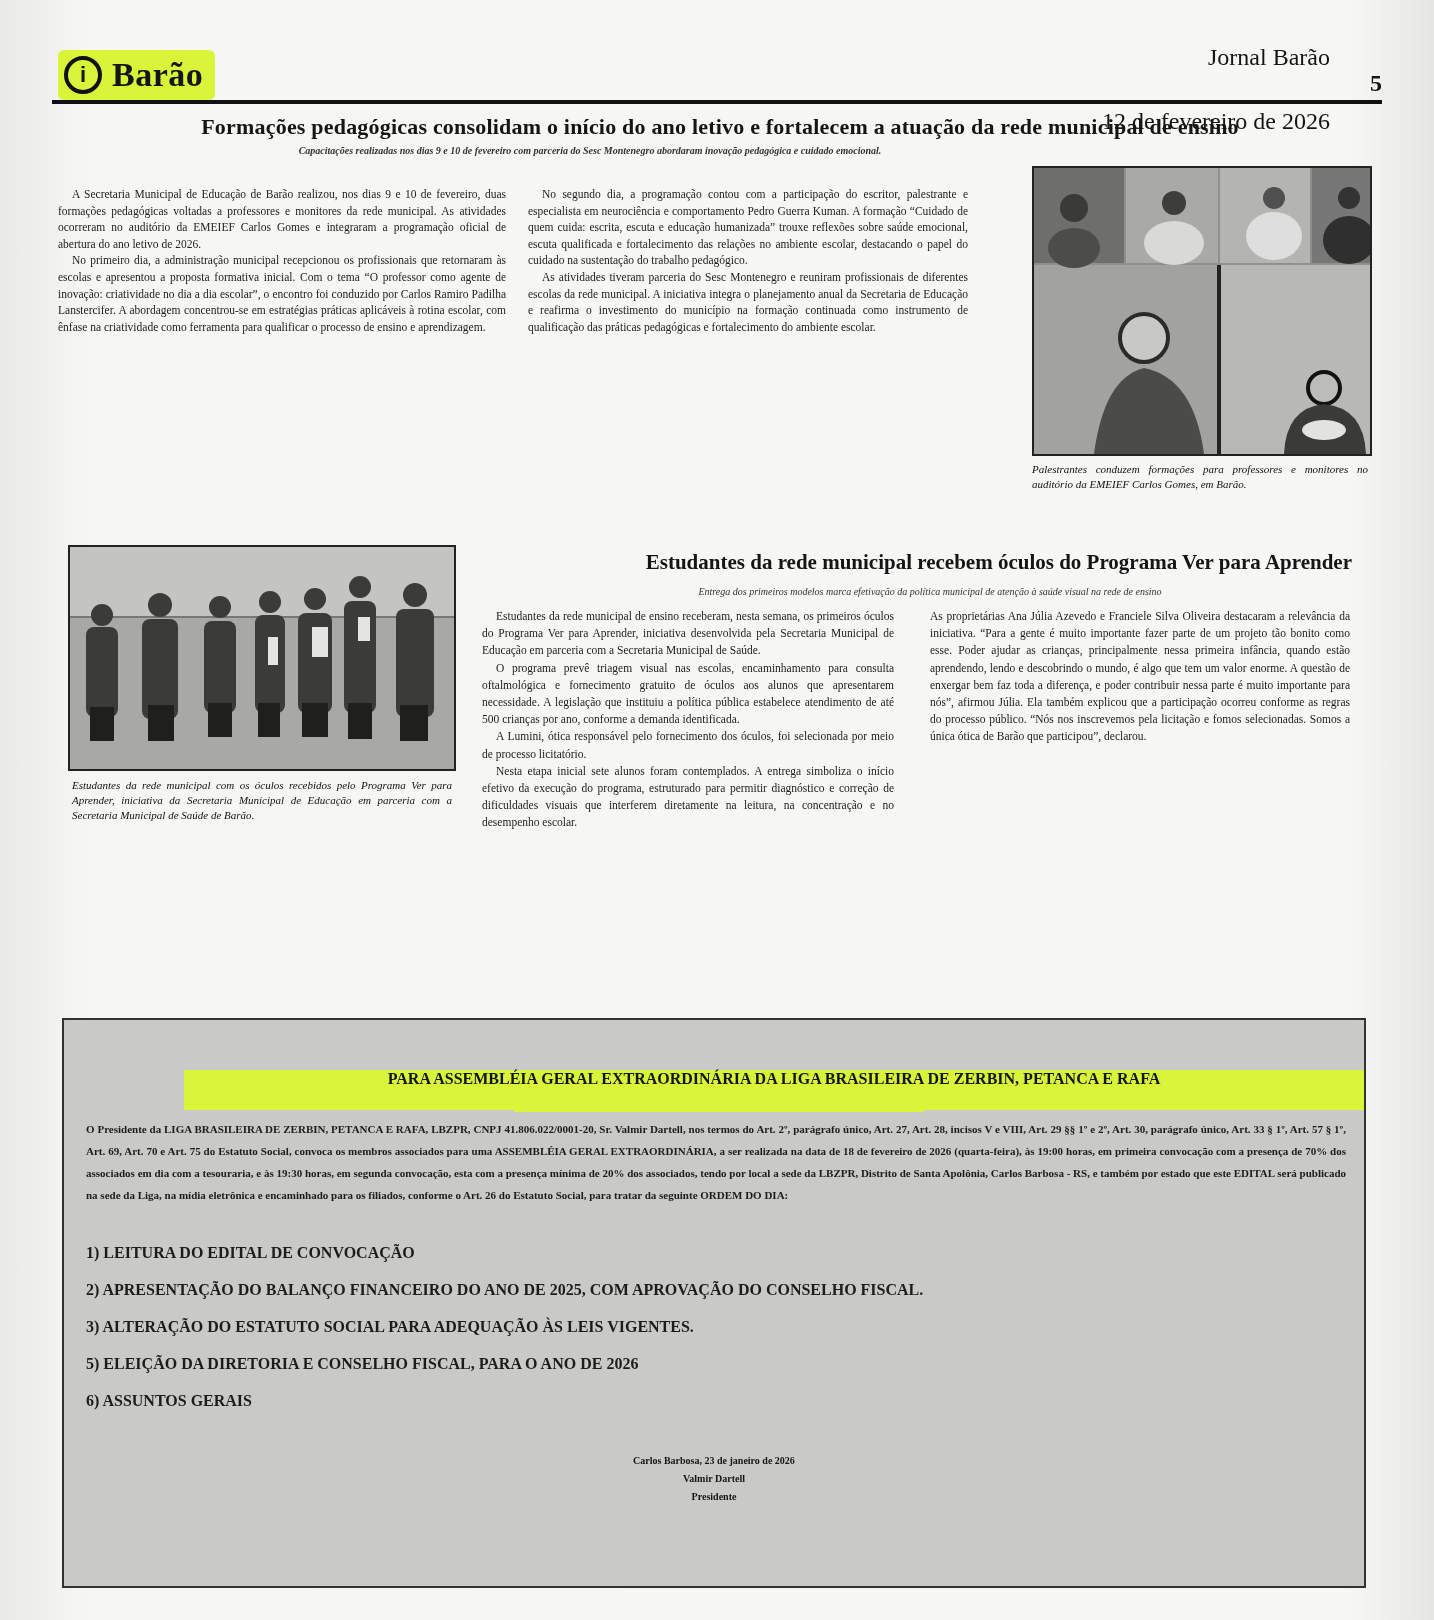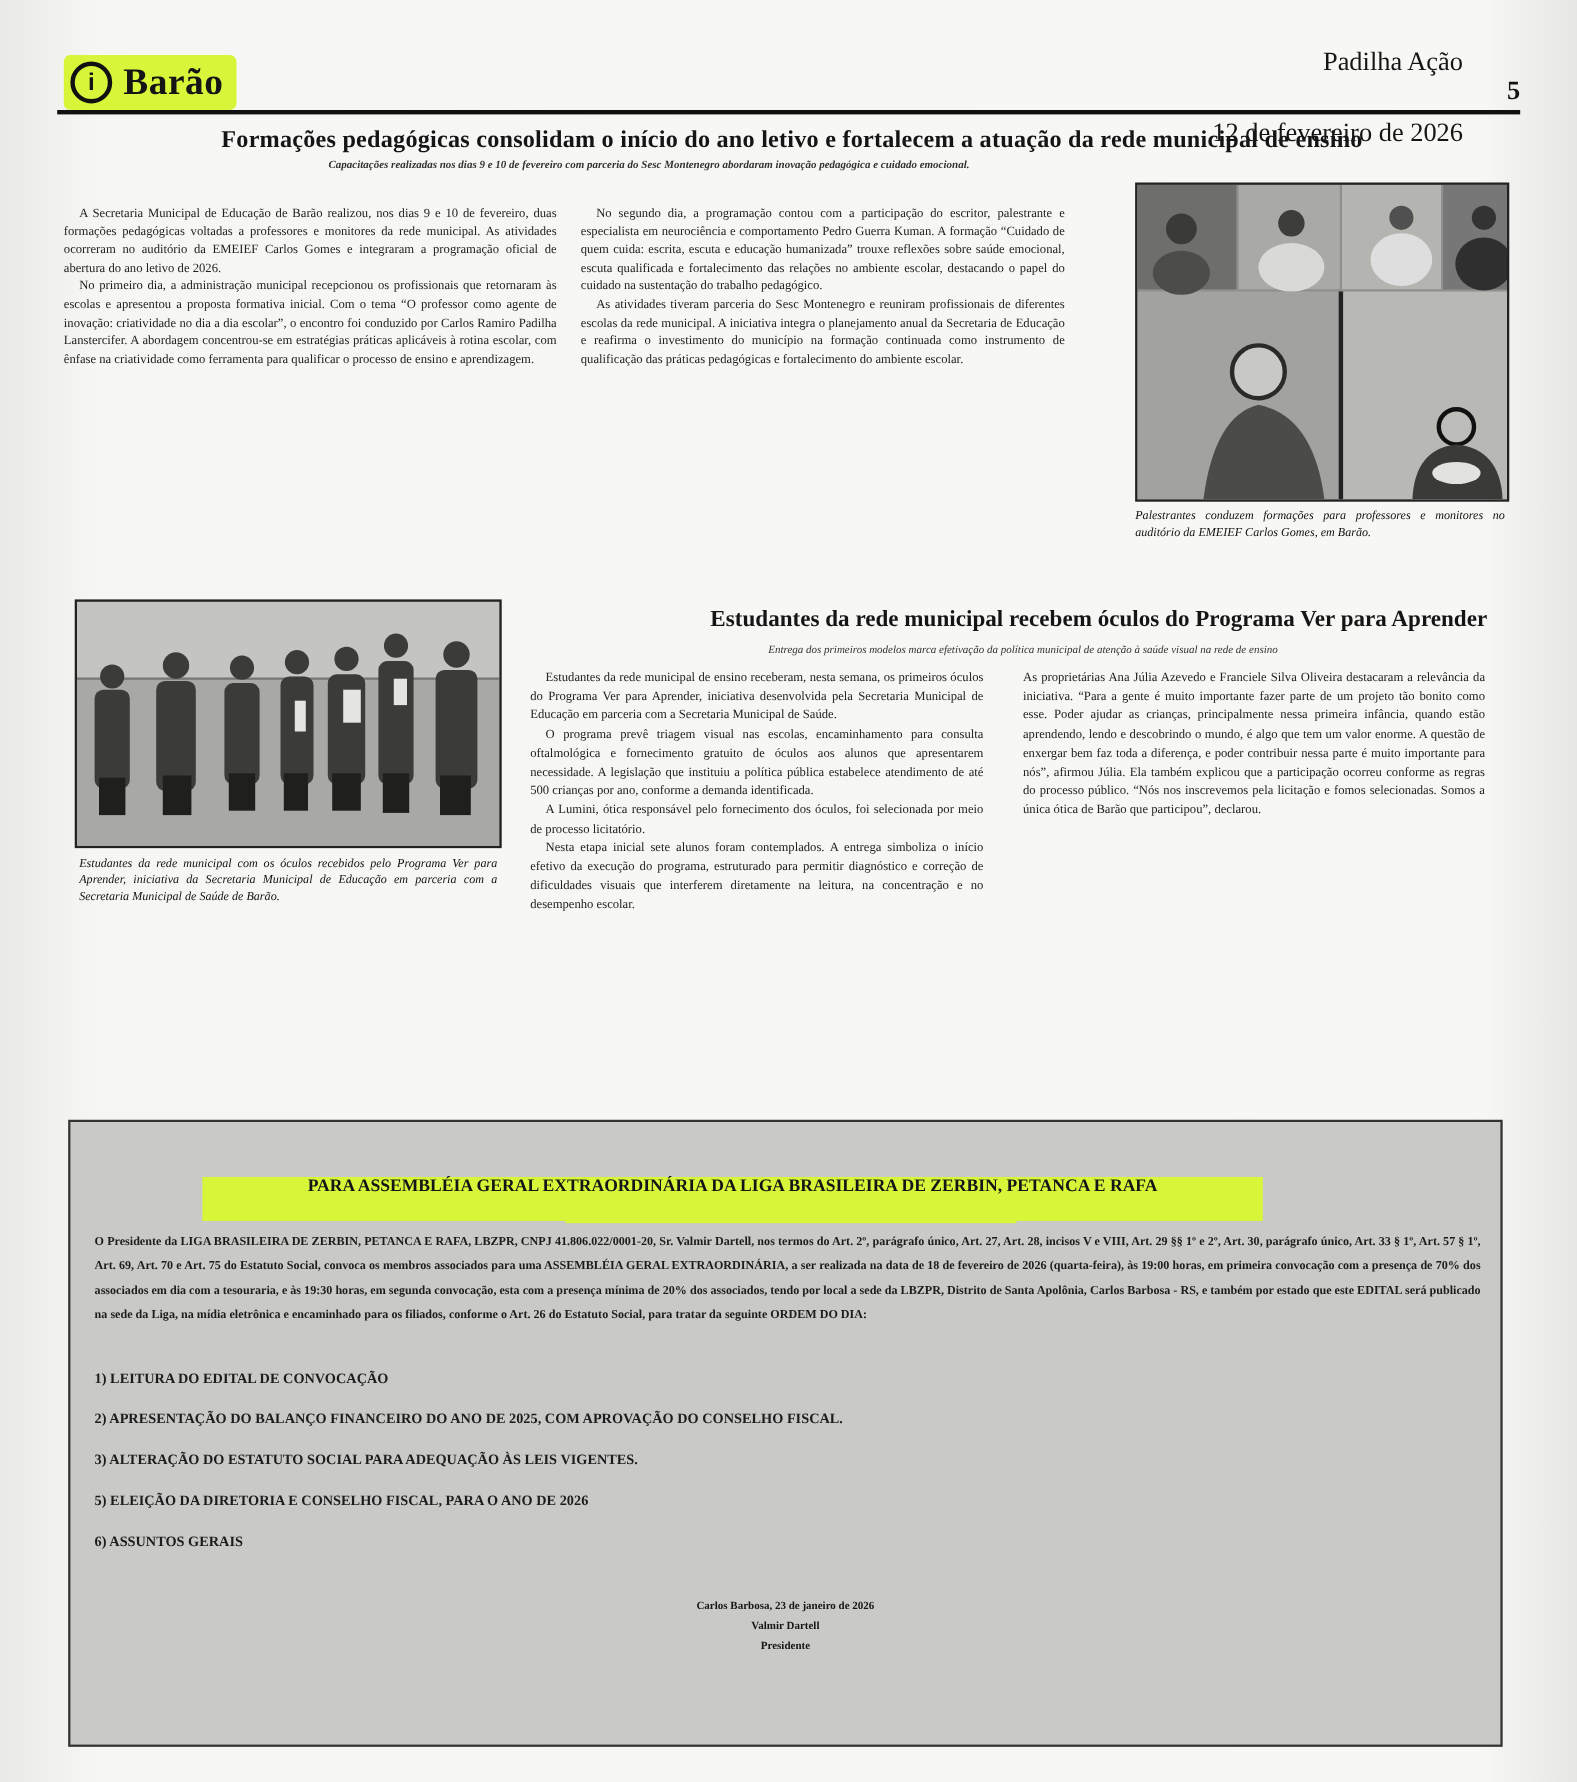--- a/index.html
+++ b/index.html
@@ -16,38 +16,38 @@
   .rule{position:absolute;left:52px;top:100px;width:1330px;height:4px;background:#111;}
   .h1{position:absolute;left:100px;top:114px;width:1240px;text-align:center;font:bold 22px "Liberation Serif",serif;letter-spacing:0.2px;}
   .sub{position:absolute;font-style:italic;font-weight:bold;font-size:10px;color:#333;}
   .col{position:absolute;font-size:11.5px;line-height:16.6px;text-align:justify;color:#222;}
   .col p{margin:0;text-indent:14px;}
   .photo{position:absolute;background:#9a9a98;border:2px solid #222;overflow:hidden;}
   .caption{position:absolute;font-style:italic;font-weight:normal;font-size:11px;line-height:15px;text-align:justify;color:#111;}
   .h2{position:absolute;left:492px;top:550px;width:860px;text-align:right;font:bold 21px "Liberation Serif",serif;}
   .edital{position:absolute;left:62px;top:1018px;width:1304px;height:570px;background:#c9c9c7;border:2px solid #333;box-sizing:border-box;}
   .ed-title1{position:absolute;left:450px;top:24px;width:410px;height:30px;line-height:30px;text-align:center;font:bold 16px "Liberation Serif",serif;margin-top:38px;}
-  .ed-title2{position:absolute;left:120px;top:50px;width:964px;height:40px;line-height:40px;text-align:center;font:bold 16px "Liberation Serif",serif;}
+  .ed-title2{position:absolute;left:120px;top:50px;width:1180px;height:40px;line-height:40px;text-align:center;font:bold 16px "Liberation Serif",serif;}
   .ed-body{position:absolute;left:22px;top:98px;width:1260px;font-size:11px;line-height:22px;text-align:justify;font-weight:bold;color:#1c1c1c;}
   .ed-items{position:absolute;left:22px;top:214px;width:1000px;}
-  .ed-item{font-size:13px;font-weight:bold;height:37px;line-height:37px;color:#1c1c1c;}
+  .ed-item{font-size:16px;font-weight:bold;height:37px;line-height:37px;color:#1c1c1c;}
   .ed-sign{position:absolute;left:420px;top:432px;width:460px;text-align:center;font-size:10px;line-height:18px;font-weight:bold;}
   svg{display:block;}
 </style>
 </head>
 <body>
 
 <div class="page">
 
   <div class="masthead">
     <div class="logo hl">
       <div class="logo-icon">i</div>
       <span class="logo-text">Barão</span>
     </div>
-    <div class="paper-name">Padilha Ação</div>
+    <div class="paper-name">Jornal Barão</div>
     <div class="issue-date">12 de fevereiro de 2026</div>
     <div class="page-num">5</div>
   </div>
   <div class="rule"></div>
 
   <div class="h1">Formações pedagógicas consolidam o início do ano letivo e fortalecem a atuação da rede municipal de ensino</div>
   <div class="sub" style="left:200px;top:145px;width:780px;text-align:center;">Capacitações realizadas nos dias 9 e 10 de fevereiro com parceria do Sesc Montenegro abordaram inovação pedagógica e cuidado emocional.</div>
 
   <div class="col" style="left:58px;top:186px;width:448px;">
     <p>A Secretaria Municipal de Educação de Barão realizou, nos dias 9 e 10 de fevereiro, duas formações pedagógicas voltadas a professores e monitores da rede municipal. As atividades ocorreram no auditório da EMEIEF Carlos Gomes e integraram a programação oficial de abertura do ano letivo de 2026.</p>

